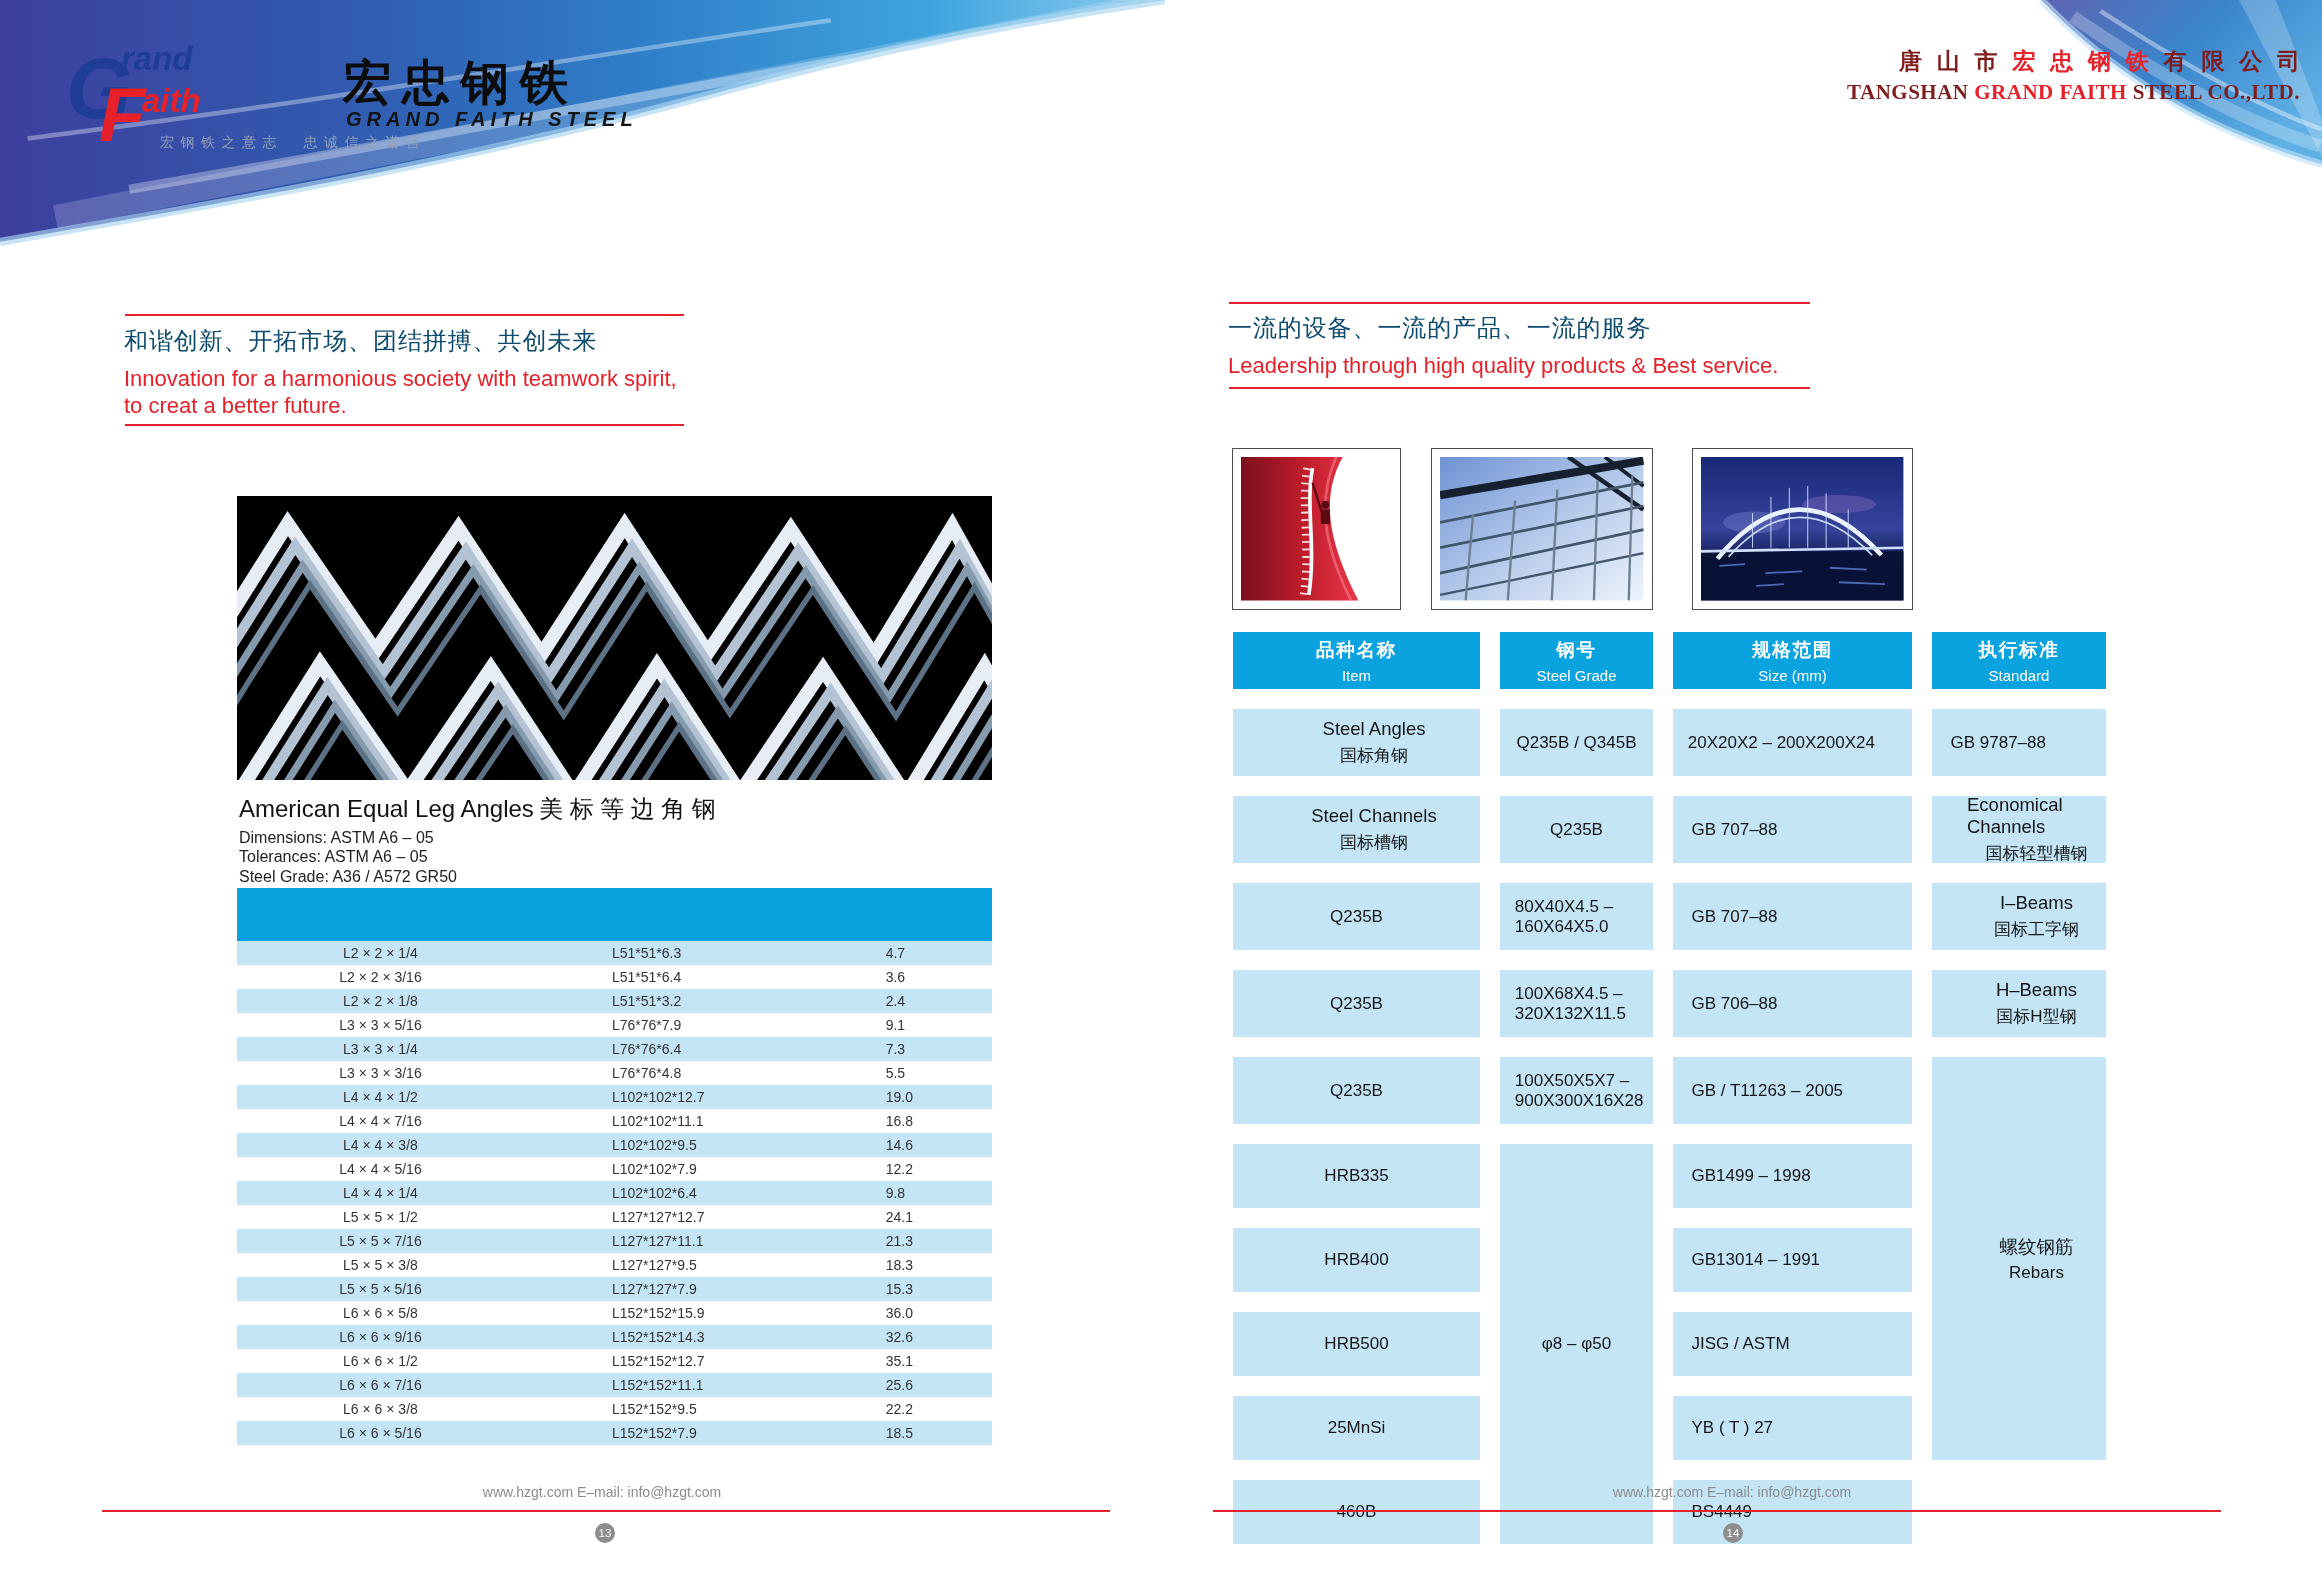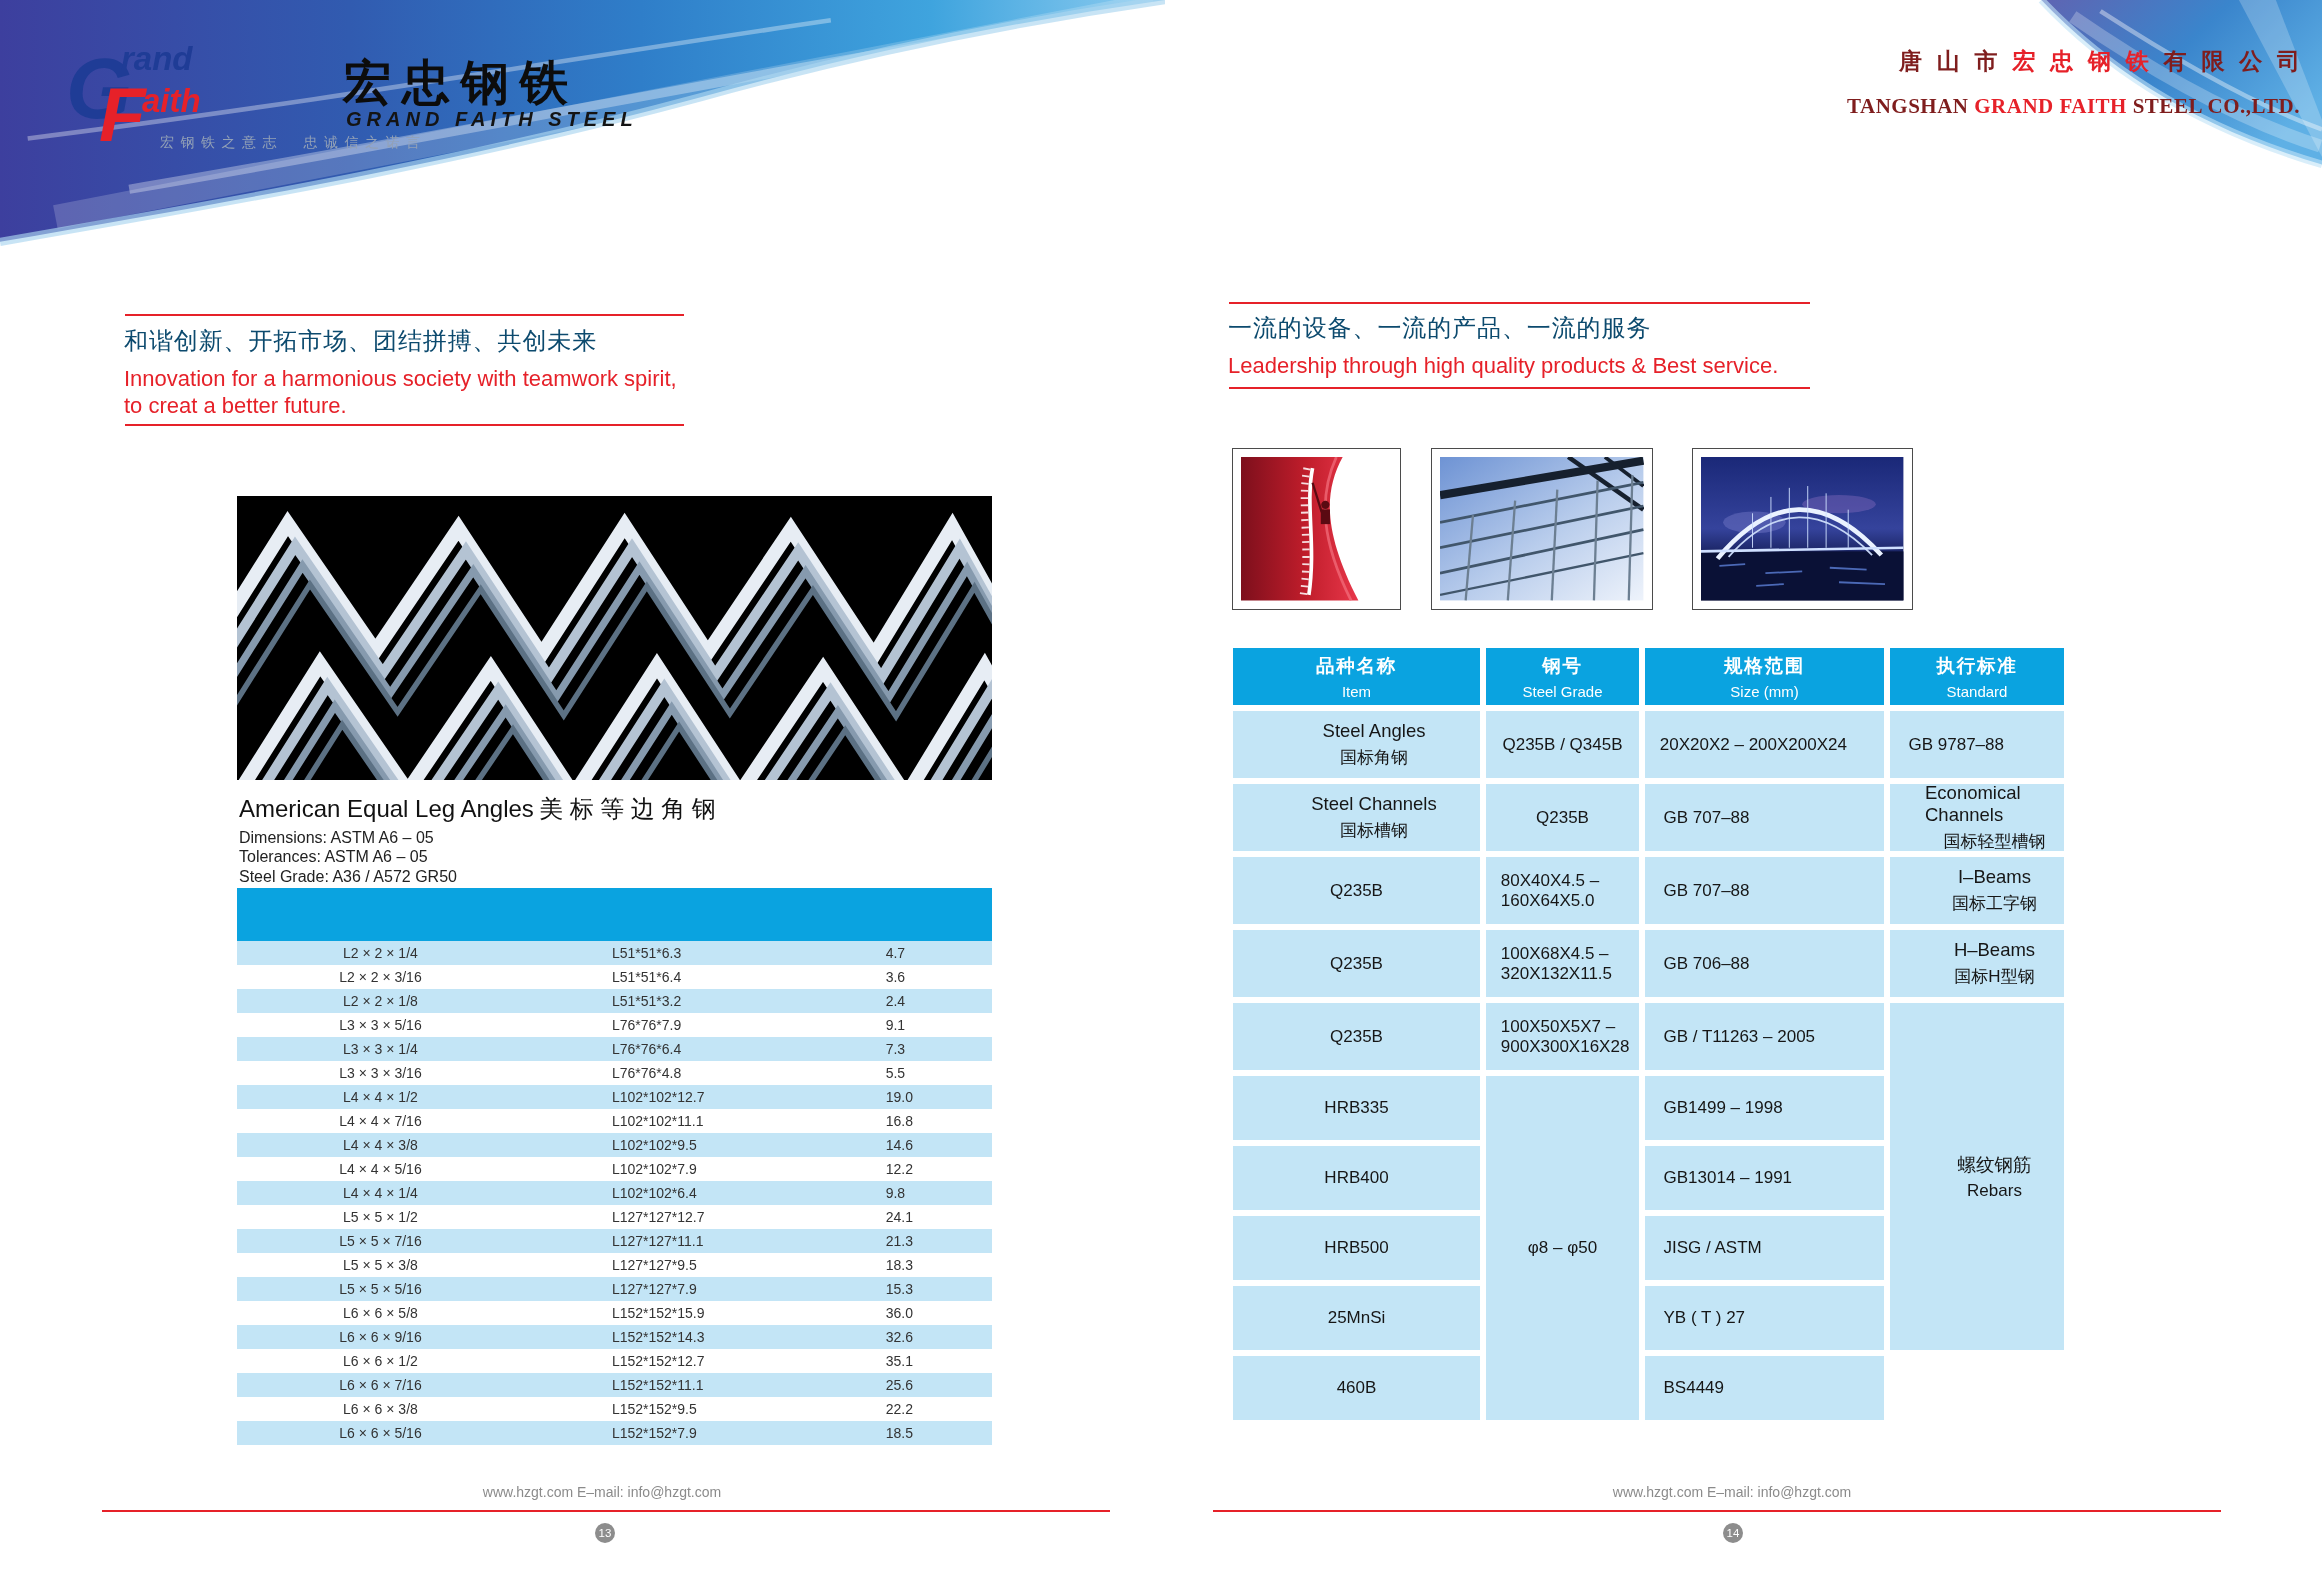--- a/index.html
+++ b/index.html
@@ -18,21 +18,21 @@
   .gf .rand{left:55px;top:0;font-size:33px;color:#1f3c96;}
   .gf .f{left:33px;top:35px;font-size:76px;color:#e62129;}
   .gf .aith{left:76px;top:42px;font-size:33px;color:#e62129;}
   .brand-cn{position:absolute;left:277px;top:9.2px;font-size:48px;font-weight:bold;letter-spacing:11px;color:#0c0c0c;white-space:nowrap;}
   .brand-en{position:absolute;left:280px;top:66px;font-size:20px;font-weight:bold;font-style:italic;letter-spacing:5px;color:#141414;white-space:nowrap;}
   .brand-motto{position:absolute;left:94px;top:92px;font-size:14px;letter-spacing:6.5px;color:#93a1b6;white-space:nowrap;}
 
   
   .co-header{position:absolute;right:22px;top:46px;text-align:right;z-index:5;white-space:nowrap;}
   .co-cn{font-size:23px;font-weight:bold;letter-spacing:14.8px;margin-right:-14.8px;}
-  .co-en{font-family:"Liberation Serif",serif;font-size:21px;font-weight:bold;letter-spacing:0.5px;margin-top:17px;}
+  .co-en{font-family:"Liberation Serif",serif;font-size:21px;font-weight:bold;letter-spacing:0.5px;margin-top:3px;}
   .blue-t{color:#7f1d1d;} .red-t{color:#e62129;}
 
   
   .rule{position:absolute;height:1.8px;background:#e62129;}
   .slogan-cn{position:absolute;font-size:24px;font-weight:normal;color:#0c4a6e;letter-spacing:0.9px;white-space:nowrap;}
   .slogan-en{position:absolute;font-size:22px;color:#e62129;line-height:27px;white-space:nowrap;}
 
   
   .angles-photo{position:absolute;left:237px;top:496px;width:755px;height:284px;background:#000;}
 
@@ -50,24 +50,24 @@
   .a-c1{width:36%;padding-left:88px;box-sizing:border-box;}
   .a-c2{width:26%;padding-left:90px;box-sizing:border-box;}
 
   
   .pframe{position:absolute;top:448px;height:162px;background:#fff;border:0.9px solid #4b4b4b;
           padding:8.3px;box-sizing:border-box;}
   .pframe svg{display:block;width:100%;height:100%;}
   .pf1{left:1232px;width:169px;} .pf2{left:1431px;width:222px;} .pf3{left:1692px;width:221px;}
 
   
-  .ptable{position:absolute;left:1233px;top:648px;width:824px;display:grid;
+  .ptable{position:absolute;left:1233px;top:632px;width:824px;display:grid;
           grid-template-columns:247px 153px 239px 174px;
           grid-template-rows:57px repeat(5,67px) repeat(5,64px);
-          gap:6px;background:#fff;}
+          gap:20px;background:#fff;}
   .ph{background:#0aa3e0;color:#fff;display:flex;flex-direction:column;justify-content:center;align-items:center;}
   .ph-cn{font-size:18.5px;font-weight:bold;letter-spacing:1.8px;}
   .ph-en{font-size:15px;margin-top:4.6px;}
   .pc{background:#c3e5f6;display:flex;align-items:center;font-size:17px;color:#161616;}
   .pc.item{flex-direction:column;align-items:center;justify-content:center;padding-left:35px;box-sizing:border-box;}
   .pc.item .l1{font-size:18.5px;} .pc.item .l2{font-size:17px;margin-top:3.7px;}
   .pc.grade{justify-content:center;}
   .pc.size{padding-left:14.8px;box-sizing:border-box;}
   .pc.size.center{justify-content:center;padding-left:0;}
   .pc.std{padding-left:18.5px;box-sizing:border-box;}

